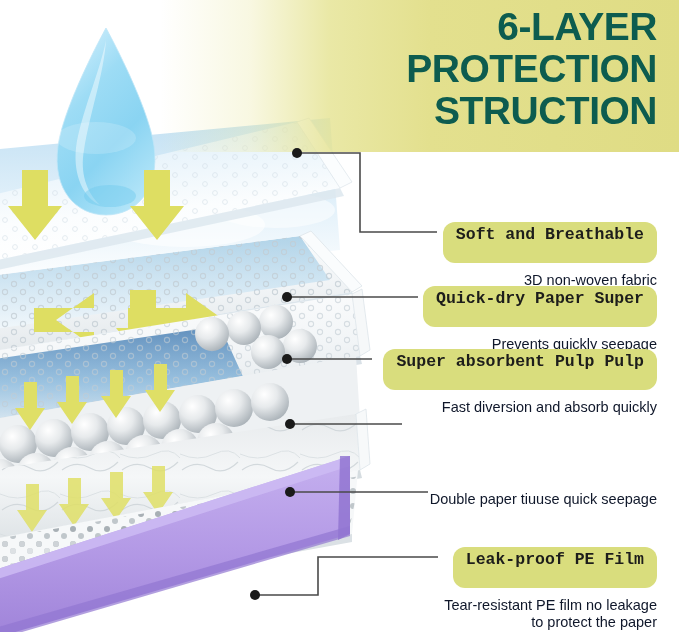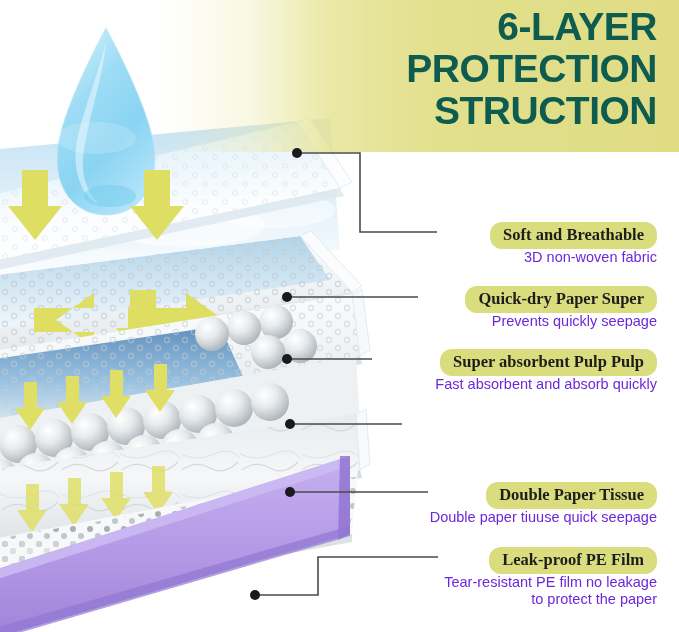--- a/index.html
+++ b/index.html
@@ -56,35 +56,35 @@
     height: 632px;
   }
   
   .callout {
     position: absolute;
   }
   .pill {
     display: inline-block;
     background: #d9dd7d;
     color: #1d1d1b;
-    font-family: Liberation Serif, serif;
+    font-family: Liberation Mono, monospace;
     font-weight: bold;
     font-size: 16.5px;
     line-height: 18px;
-    padding: 4px 13px 5px 13px;
+    padding: 4px 13px 19px 13px;
     border-radius: 12px;
     white-space: nowrap;
   }
   .sub {
     display: block;
-    color: #6d28d9;
+    color: #0f172a;
     font-family: "Liberation Sans", sans-serif;
     font-size: 14.5px;
     line-height: 17px;
-    margin-top: 0;
+    margin-top: 9px;
     white-space: pre-line;
   }
   .ca-right { text-align: right; }
   .connector {
     position: absolute;
     left: 0;
     top: 0;
     width: 679px;
     height: 632px;
     pointer-events: none;
@@ -339,26 +339,25 @@
     <span class="sub">3D non-woven fabric</span>
   </div>
 
   <div class="callout ca-right" style="right:22px; top:286px; width:420px;">
     <span class="pill">Quick-dry Paper Super</span>
     <span class="sub">Prevents quickly seepage</span>
   </div>
 
   <div class="callout ca-right" style="right:22px; top:349px; width:430px;">
     <span class="pill">Super absorbent Pulp Pulp</span>
-    <span class="sub">Fast absorbent and absorb quickly</span>
+    <span class="sub">Fast diversion and absorb quickly</span>
   </div>
 
 
   <div class="callout ca-right" style="right:22px; top:482px; width:430px;">
-    <span class="pill">Double Paper Tissue</span>
     <span class="sub">Double paper tiuuse quick seepage</span>
   </div>
 
   <div class="callout ca-right" style="right:22px; top:547px; width:430px;">
     <span class="pill">Leak-proof PE Film</span>
     <span class="sub">Tear-resistant PE film no leakage
 to protect the paper</span>
   </div>
 
 </div>

